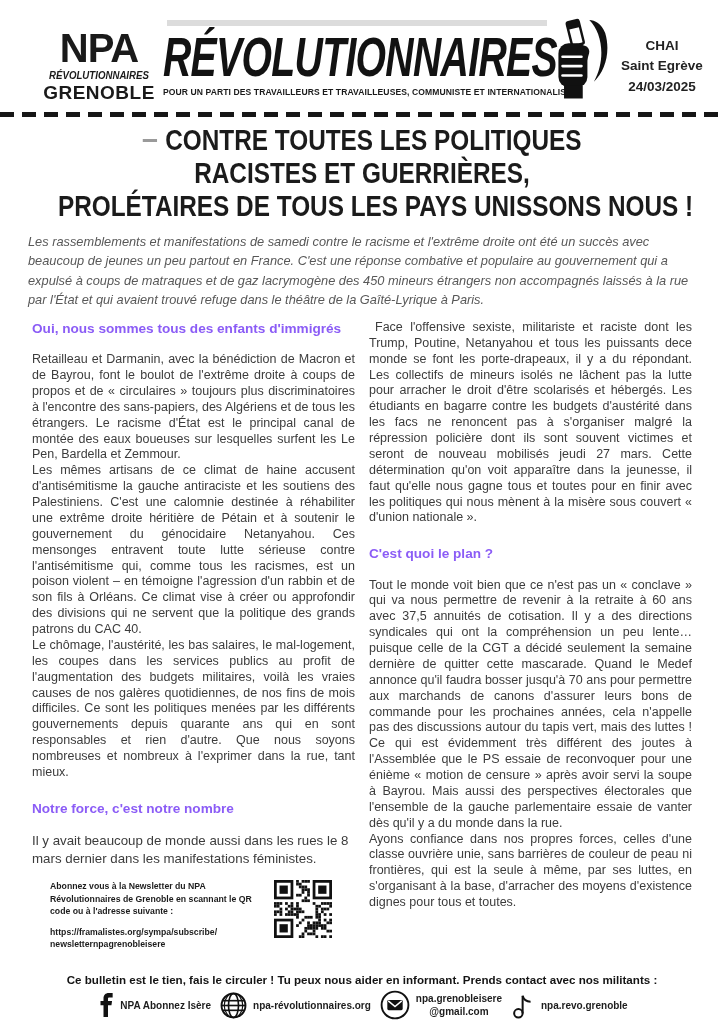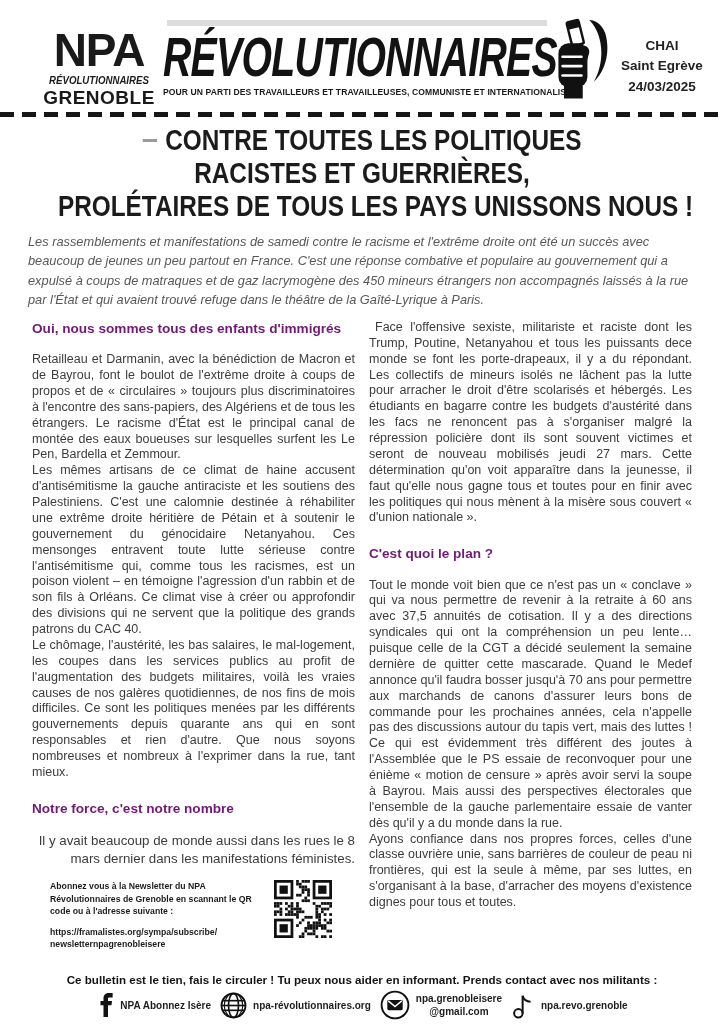--- a/index.html
+++ b/index.html
@@ -1,21 +1,21 @@
 <!DOCTYPE html>
 <html><head>
 <meta charset="utf-8">
 <style>
   html,body{margin:0;padding:0;background:#888;}
   .page{position:relative;width:724px;height:1024px;margin:0 auto;background:#fff;
         font-family:"Liberation Sans","DejaVu Sans",sans-serif;color:#3c3c3c;overflow:hidden;}
 
   
   .logo{position:absolute;left:32px;top:30px;width:134px;text-align:center;color:#1a1a1a;}
-  .logo .l1{font-size:46px;font-weight:800;letter-spacing:-1px;line-height:.9;}
+  .logo .l1{font-size:40px;font-weight:800;letter-spacing:-1px;line-height:.9;}
   .logo .l2{font-size:10.5px;font-weight:700;font-style:italic;transform:scaleX(.92);transform-origin:center;margin-top:3px;}
   .logo .l3{font-size:19px;font-weight:800;letter-spacing:.5px;margin-top:1px;}
 
   .masthead{position:absolute;left:163px;top:20px;width:392px;}
   .masthead .toprule{height:6px;background:#dcdcdc;width:380px;margin:0 0 2px 4px;}
   .masthead .title{font-size:56px;font-weight:800;font-style:italic;color:#121212;
                    transform:scaleX(.70);transform-origin:left;white-space:nowrap;line-height:1.02;letter-spacing:-1px;}
   .masthead .subtitle{font-size:9px;font-weight:700;color:#1a1a1a;white-space:nowrap;
                       transform:scaleX(.95);transform-origin:left;margin-top:2px;letter-spacing:.1px;}
 
@@ -34,23 +34,23 @@
   .headline-dash{display:inline-block;width:17px;height:3px;background:#9a9a9a;
                  vertical-align:middle;margin-right:10px;margin-top:-4px;}
 
   .intro{width:668px;margin:9px auto 0;font-style:italic;
          color:#585858;font-size:12.8px;line-height:1.5;}
 
   
   .columns{display:flex;gap:14px;margin:11px 32px 0;max-height:650px;overflow:hidden;}
   .col{flex:1;font-size:12.5px;line-height:1.27;color:#3c3c3c;}
   .col p{margin:0;text-align:justify;}
-  .col p.noj{text-align:right;font-size:13.3px;line-height:1.33;}
+  .col p.noj{text-align:left;font-size:13.3px;line-height:1.33;}
   .col p.ind{text-indent:6px;}
-  .col h3{margin:0 0 15px;font-size:13.6px;font-weight:700;color:#701a75;text-align:left;}
+  .col h3{margin:0 0 15px;font-size:13.6px;font-weight:700;color:#8b5cf6;text-align:left;}
   .col h3.mid{margin:19px 0 15px;}
 
   
   .newsletter{display:flex;gap:12px;margin:13px 0 0 18px;align-items:flex-start;}
   .newsletter .nl-text{width:212px;font-size:8.7px;font-weight:700;color:#1c1c1c;line-height:1.4;text-align:left;}
   .newsletter .nl-url{margin-top:9px;}
   .qr{flex:0 0 auto;}
 
   
   .footer{position:absolute;left:0;bottom:4px;width:724px;}

